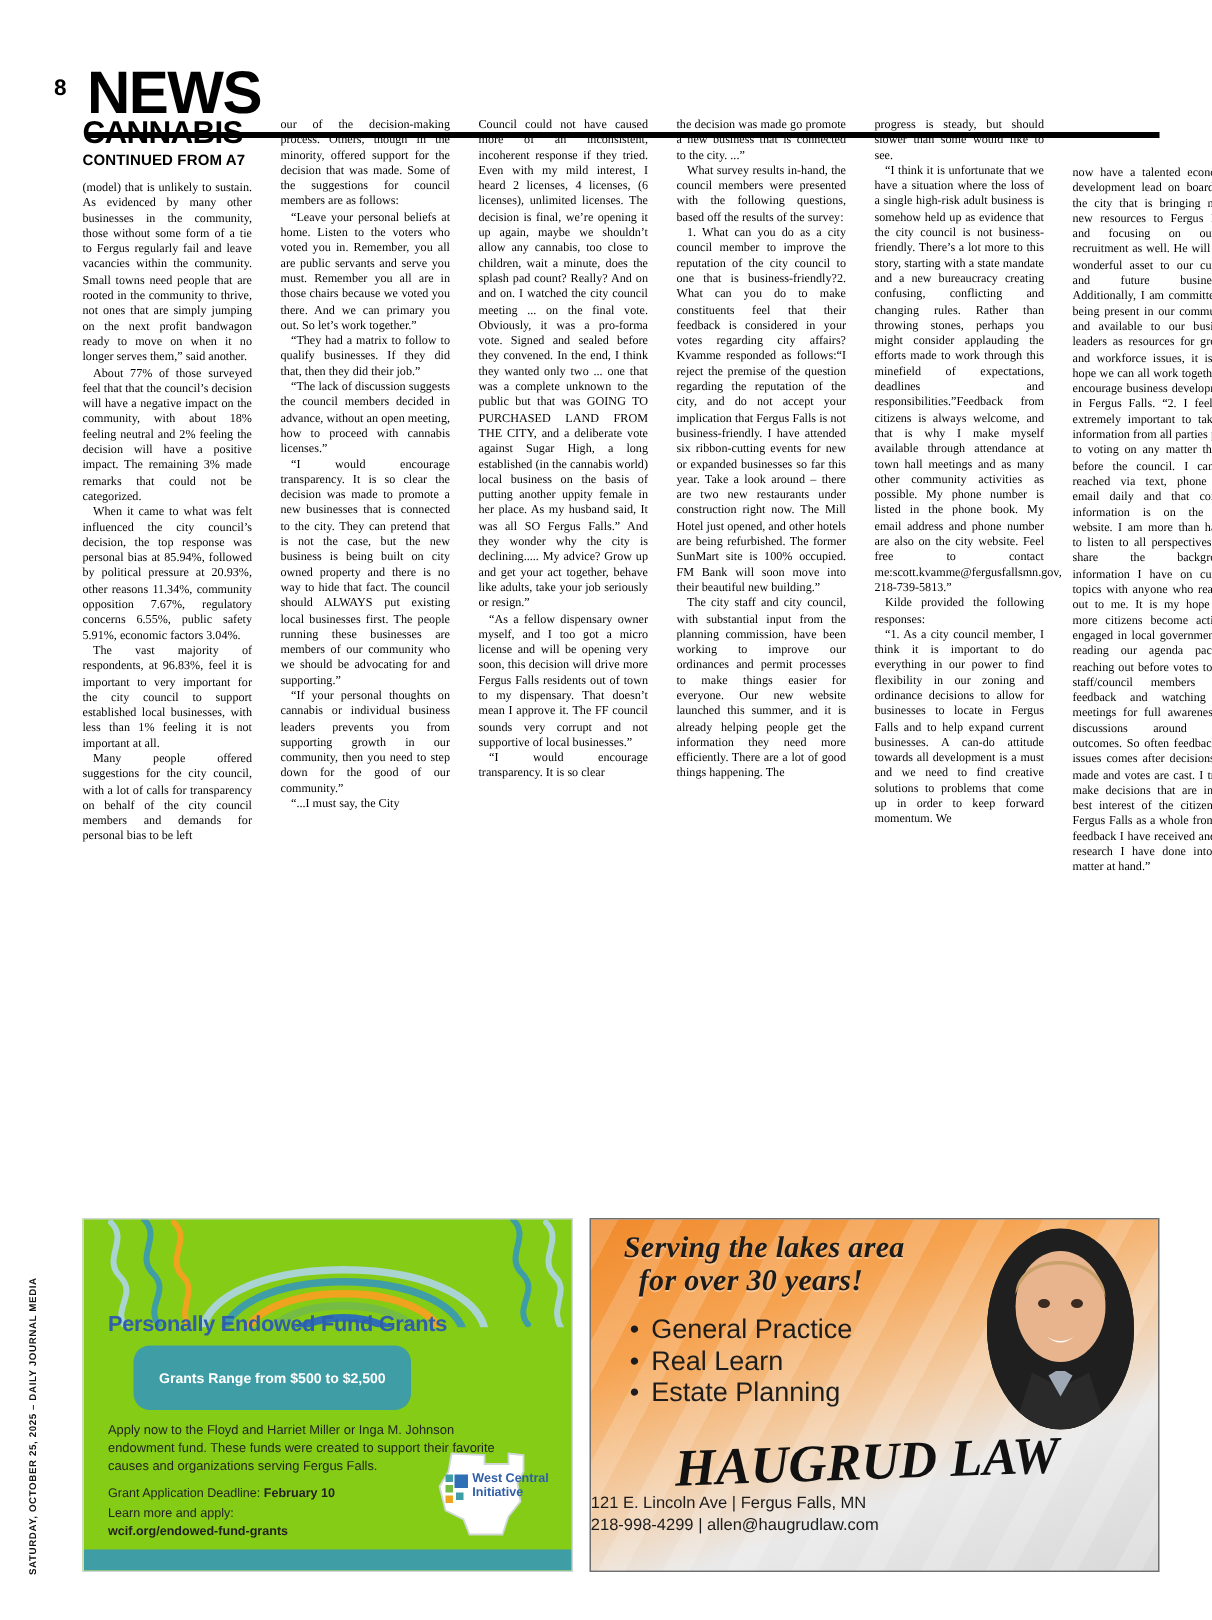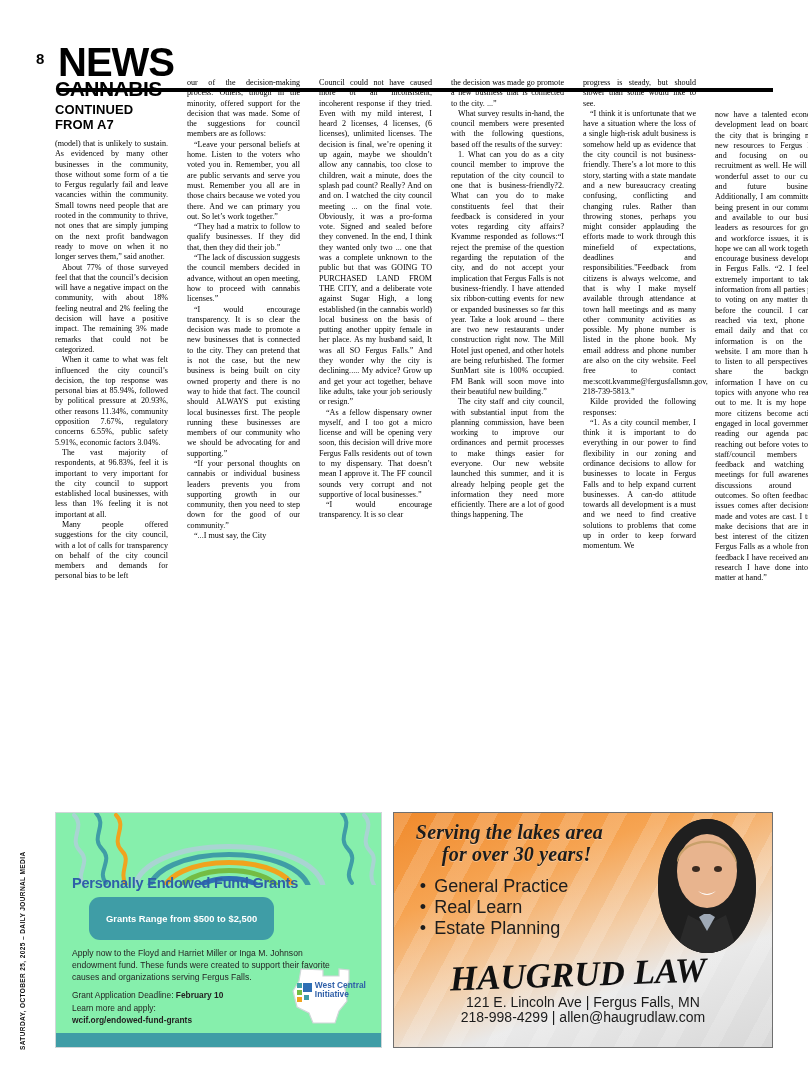--- a/index.html
+++ b/index.html
@@ -86,21 +86,21 @@
     font-weight: bold;
     font-size: 21px;
     letter-spacing: -0.5px;
     line-height: 1;
     color: #000;
     margin-bottom: 3px;
   }
   .contd {
     font-family: "Liberation Sans", sans-serif;
     font-weight: bold;
-    font-size: 13px;
+    font-size: 10px;
     letter-spacing: 0.1px;
     color: #000;
     margin-bottom: 7px;
   }
 
   .body-text {
     font-family: "Liberation Serif", serif;
     font-size: 8.1px;
     line-height: 10.3px;
     text-align: justify;
@@ -118,21 +118,21 @@
     width: 718px;
     height: 236px;
     display: flex;
     gap: 11px;
   }
 
   
   .ad-wci {
     position: relative;
     width: 364px;
-    background: #86efac;
+    background: #84cc16;
     border: 1px solid #cfd6d8;
     overflow: hidden;
   }
   .wci-arcs {
     position: absolute;
     left: 0; top: 0;
     width: 348px; height: 72px;
     overflow: hidden;
   }
   .wci-bottombar {
@@ -223,21 +223,21 @@
     left: 22px; top: 8px;
     font-family: "Liberation Serif", serif;
     font-style: italic;
     font-weight: bold;
     font-size: 20px;
     line-height: 22px;
     color: #1c1c1c;
     letter-spacing: 0.2px;
     text-shadow: 0 1px 0 rgba(255,255,255,0.35);
   }
-  .hg-script .l2 { display: block; margin-left: 26px; }
+  .hg-script .l2 { display: block; margin-left: 10px; }
   .hg-list {
     position: absolute;
     left: 26px; top: 63px;
     font-family: "Liberation Sans", sans-serif;
     font-size: 18px;
     line-height: 21px;
     color: #1d1d1d;
     list-style: none;
   }
   .hg-list li::before {
@@ -261,23 +261,23 @@
     font-style: italic;
     font-size: 35px;
     letter-spacing: 0px;
     color: #111;
     transform: rotate(-2deg);
     text-align: center;
   }
   .hg-addr {
     position: absolute;
     left: 0; right: 0; bottom: 22px;
-    text-align: center;
-    font-family: "Liberation Sans", sans-serif;
-    font-size: 14px;
+    text-align: left;
+    font-family: "Liberation Sans", sans-serif;
+    font-size: 11px;
     color: #1b1b1b;
     line-height: 15px;
   }
 </style>
 </head>
 <body>
 
 <div class="page">
 
   <div class="masthead">

